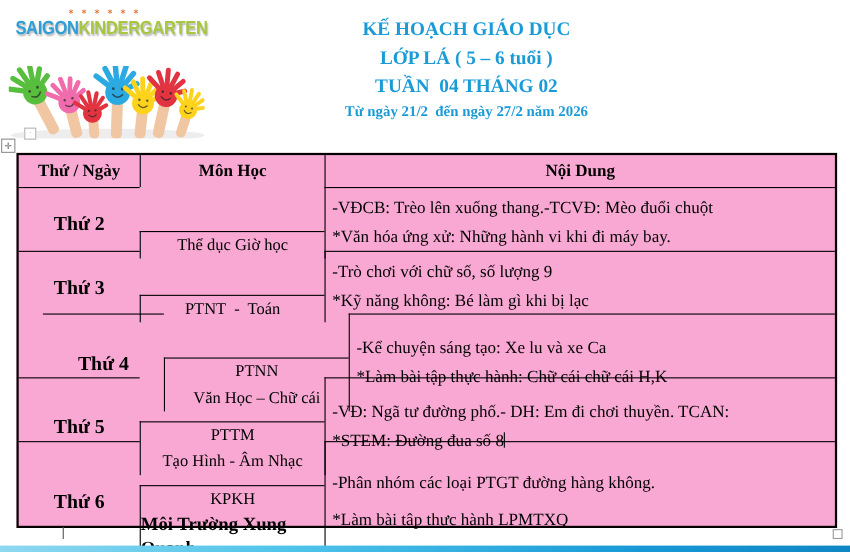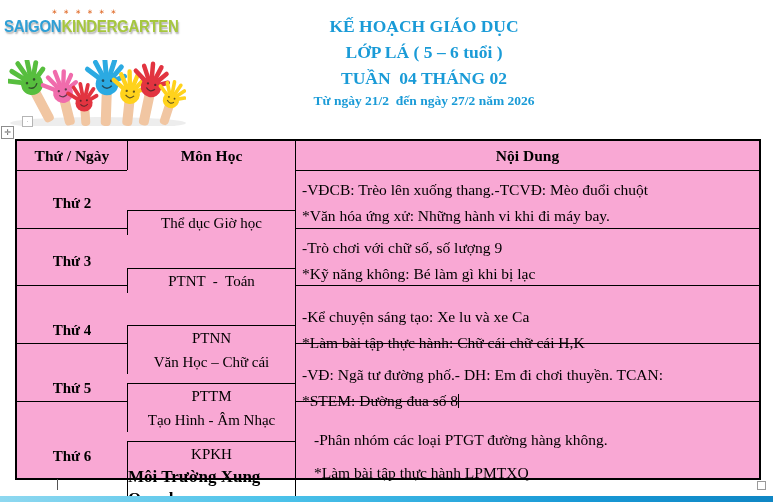--- a/index.html
+++ b/index.html
@@ -1,21 +1,21 @@
 <!DOCTYPE html>
 <html><head>
 <meta charset="utf-8">
 <style>
   html,body{margin:0;padding:0;}
   body{
     width:773px;height:502px;position:relative;overflow:hidden;
     background:#ffffff;font-family:"Liberation Serif",serif;color:#000;
   }
   
-  .logo-block{position:absolute;left:4px;top:8px;width:162px;text-align:center;}
+  .logo-block{position:absolute;left:14px;top:8px;width:162px;text-align:center;}
   .logo-ornament{font-size:7px;letter-spacing:2px;color:#e06a28;line-height:8px;font-family:"Liberation Sans",sans-serif;}
   .logo-text{
     font-family:"Liberation Sans",sans-serif;font-weight:800;font-size:15px;
     letter-spacing:-0.3px;line-height:18px;white-space:nowrap;
     text-shadow:1px 1.5px 1.5px rgba(90,90,90,.45);
     transform:scaleY(1.15);transform-origin:top left;
   }
   .logo-part1{color:#2d9fd6;}
   .logo-part2{color:#a6c73e;}
   
@@ -38,29 +38,29 @@
   .schedule-table{
     position:absolute;left:15px;top:139px;width:746px;box-sizing:border-box;
     border:2px solid #000;background:#f9a8d4;
   }
   .trow{display:grid;grid-template-columns:110px 168px 1fr;}
   .trow + .trow .tcell{border-top:1px solid #000;}
   .tcell{border-left:1px solid #000;box-sizing:border-box;display:flex;}
   .tcell:first-child{border-left:none;}
   .thead{height:29px;}
   .thead .tcell{align-items:center;justify-content:center;font-weight:bold;font-size:15.5px;}
-  .row0{height:58px;}.row1{height:57px;}.row2{height:58px;}.row3{height:58px;}.row4{height:77px;}
-  .day-cell{align-items:center;justify-content:center;font-weight:bold;font-size:15px;}
+  .row0{height:58px;}.row1{height:57px;}.row2{height:58px;padding-left:22px;}.row3{height:58px;}.row4{height:77px;}
+  .day-cell{align-items:center;justify-content:center;font-weight:bold;font-size:18px;}
   .subject-cell{flex-direction:column;align-items:center;justify-content:center;font-size:15px;margin-top:40px;}
   .subject-line{line-height:24px;white-space:pre-wrap;}
   .row4 .subject-line:nth-child(2){font-size:17px;line-height:22px;font-weight:bold;}
   .content-cell{flex-direction:column;align-items:flex-start;justify-content:center;
     font-size:15.5px;padding:0 6px;}
   .content-line{line-height:26px;white-space:pre-wrap;}
-  .row4 .content-line{line-height:33px;margin-left:12px;}
+  .row4 .content-line{line-height:33px;}
   .text-caret{display:inline-block;width:1px;height:14px;background:#000;vertical-align:-2px;}
 </style>
 </head>
 <body>
 
 <div class="logo-block">
   <div class="logo-ornament">∗ ∗ ∗ ∗ ∗ ∗</div>
   <div class="logo-text"><span class="logo-part1">SAIGON</span><span class="logo-part2">KINDERGARTEN</span></div>
 </div>
 

